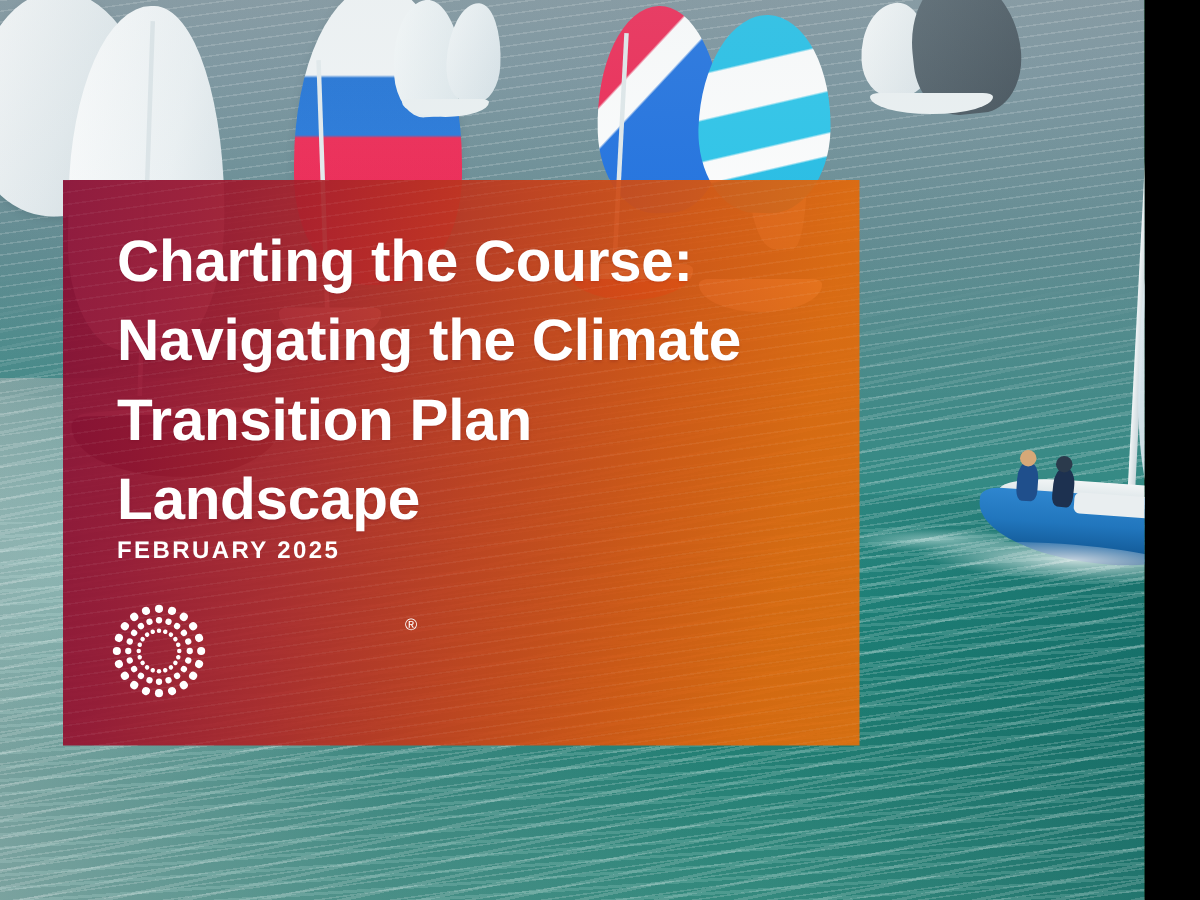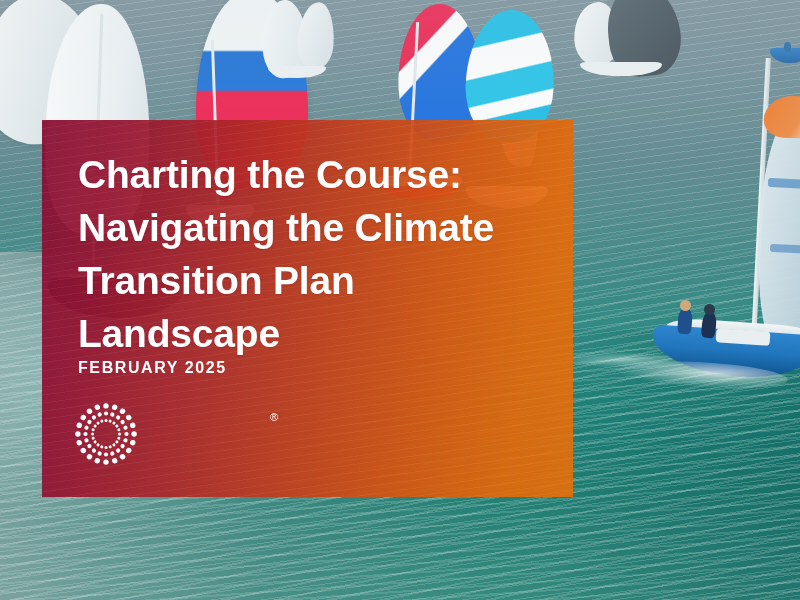--- a/index.html
+++ b/index.html
@@ -1,18 +1,18 @@
 <!DOCTYPE html>
 <html><head>
 <meta charset="utf-8">
 <style>
   html,body{margin:0;padding:0;background:#000;}
   body{width:800px;height:600px;overflow:hidden;font-family:"Liberation Sans",sans-serif;}
 
-  .cover{position:relative;width:800px;height:600px;overflow:hidden;background:#14532d;}
+  .cover{position:relative;width:715px;height:600px;overflow:hidden;background:#14532d;padding-left:48px;}
 
   
   .photo{position:absolute;inset:0;overflow:hidden;}
 
   
   .water{position:absolute;inset:0;
     background:
       linear-gradient(to bottom,
         #7d929b 0%,
         #75909a 9%,

